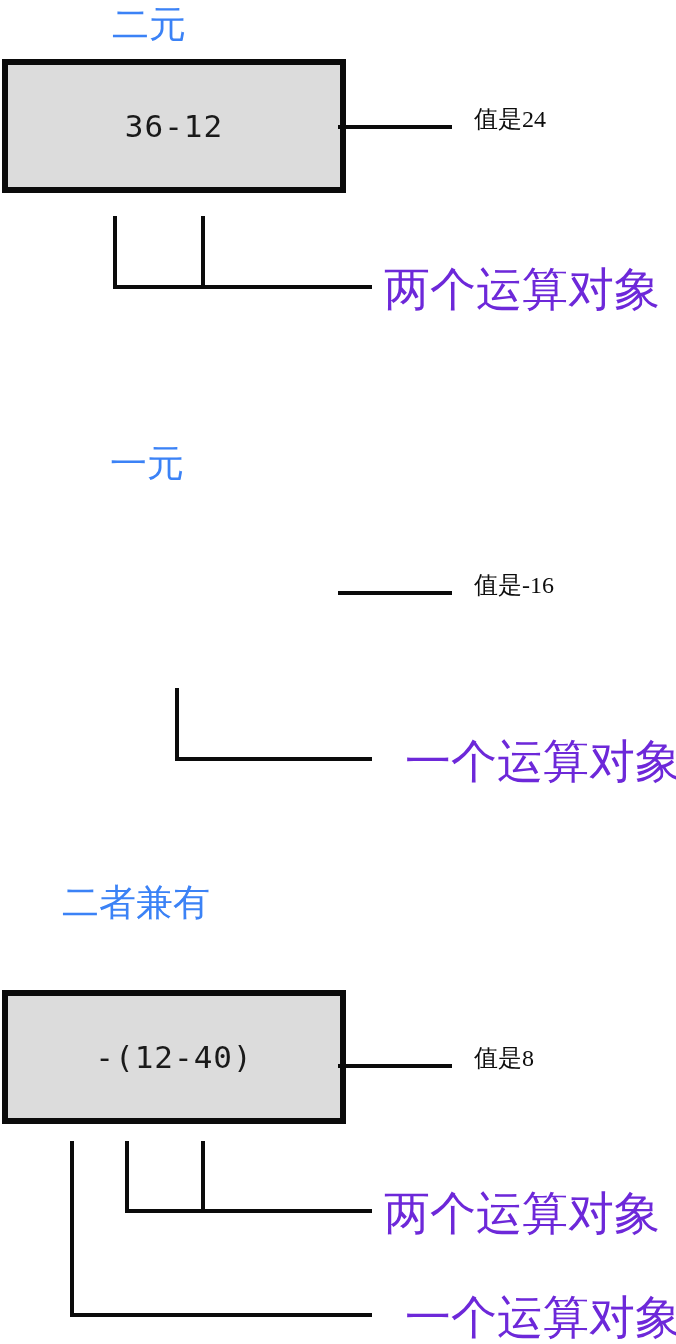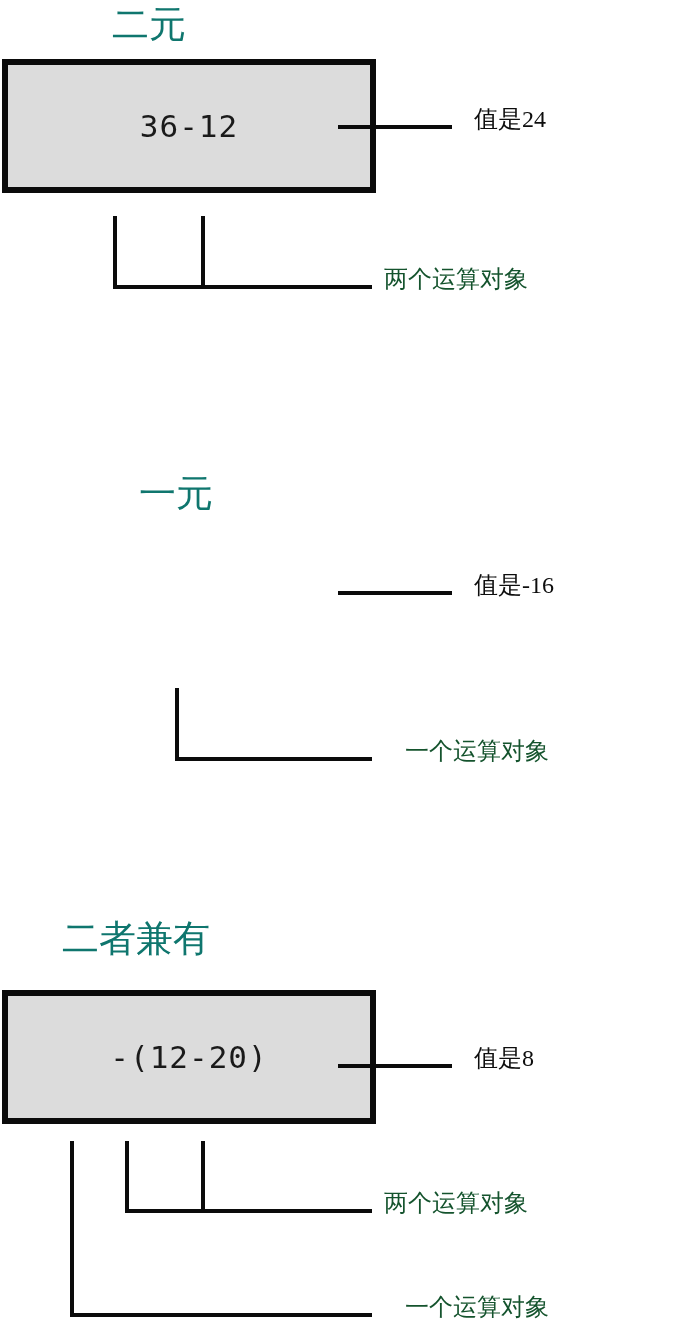--- a/index.html
+++ b/index.html
@@ -15,21 +15,21 @@
     width: 676px;
     height: 1344px;
     background: #ffffff;
     overflow: hidden;
   }
 
   
   .expr-box {
     position: absolute;
     left: 2px;
-    width: 374px;
+    width: 344px;
     height: 134px;
     box-sizing: border-box;
     border: 6px solid #0b0b0b;
     background: #dcdcdc;
     display: flex;
     align-items: center;
     justify-content: center;
   }
   .expr-text {
     font-family: "DejaVu Sans Mono", "Liberation Mono", monospace;
@@ -37,21 +37,21 @@
     color: #1a1a1a;
     letter-spacing: 1px;
     white-space: pre;
   }
 
   
   .section-title {
     position: absolute;
     font-family: Liberation Sans, sans-serif;
     font-size: 37px;
-    color: #0f766e;
+    color: #3b82f6;
     white-space: nowrap;
     line-height: 1;
   }
 
   
   .leader-dash {
     position: absolute;
     height: 4px;
     background: #0b0b0b;
   }
@@ -73,22 +73,22 @@
   .h-line {
     position: absolute;
     height: 4px;
     background: #0b0b0b;
   }
 
   
   .annot-label {
     position: absolute;
     font-family: "Liberation Serif", "DejaVu Serif", serif;
-    font-size: 24px;
-    color: #14532d;
+    font-size: 46px;
+    color: #6d28d9;
     white-space: nowrap;
     line-height: 1;
   }
 </style>
 </head>
 <body>
 
 <div id="diagram">
 
   <div class="section-title" style="left:112px; top:6px;">二元</div>
@@ -98,34 +98,34 @@
   </div>
 
   <div class="leader-dash" style="left:338px; top:125px; width:114px;"></div>
   <div class="value-label" style="left:474px; top:107px;">值是24</div>
 
   <div class="v-line" style="left:113px; top:216px; height:72px;"></div>
   <div class="v-line" style="left:201px; top:216px; height:72px;"></div>
   <div class="h-line" style="left:113px; top:285px; width:259px;"></div>
   <div class="annot-label" style="left:384px; top:267px;">两个运算对象</div>
 
-  <div class="section-title" style="left:110px; top:475px;margin-left:29px;">一元</div>
+  <div class="section-title" style="left:110px; top:445px;">一元</div>
 
 
   <div class="leader-dash" style="left:338px; top:591px; width:114px;"></div>
   <div class="value-label" style="left:474px; top:573px;">值是-16</div>
 
   <div class="v-line" style="left:175px; top:688px; height:72px;"></div>
   <div class="h-line" style="left:175px; top:757px; width:197px;"></div>
   <div class="annot-label" style="left:405px; top:739px;">一个运算对象</div>
 
-  <div class="section-title" style="left:62px; top:884px;margin-top:36px;">二者兼有</div>
+  <div class="section-title" style="left:62px; top:884px;">二者兼有</div>
 
   <div class="expr-box" style="top:990px;">
-    <span class="expr-text">-(12-20)</span>
+    <span class="expr-text">-(12-40)</span>
   </div>
 
   <div class="leader-dash" style="left:338px; top:1064px; width:114px;"></div>
   <div class="value-label" style="left:474px; top:1046px;text-align:center;">值是8</div>
 
   <div class="v-line" style="left:125px; top:1141px; height:71px;"></div>
   <div class="v-line" style="left:201px; top:1141px; height:71px;"></div>
   <div class="h-line" style="left:125px; top:1209px; width:247px;"></div>
   <div class="annot-label" style="left:384px; top:1191px;">两个运算对象</div>
 

